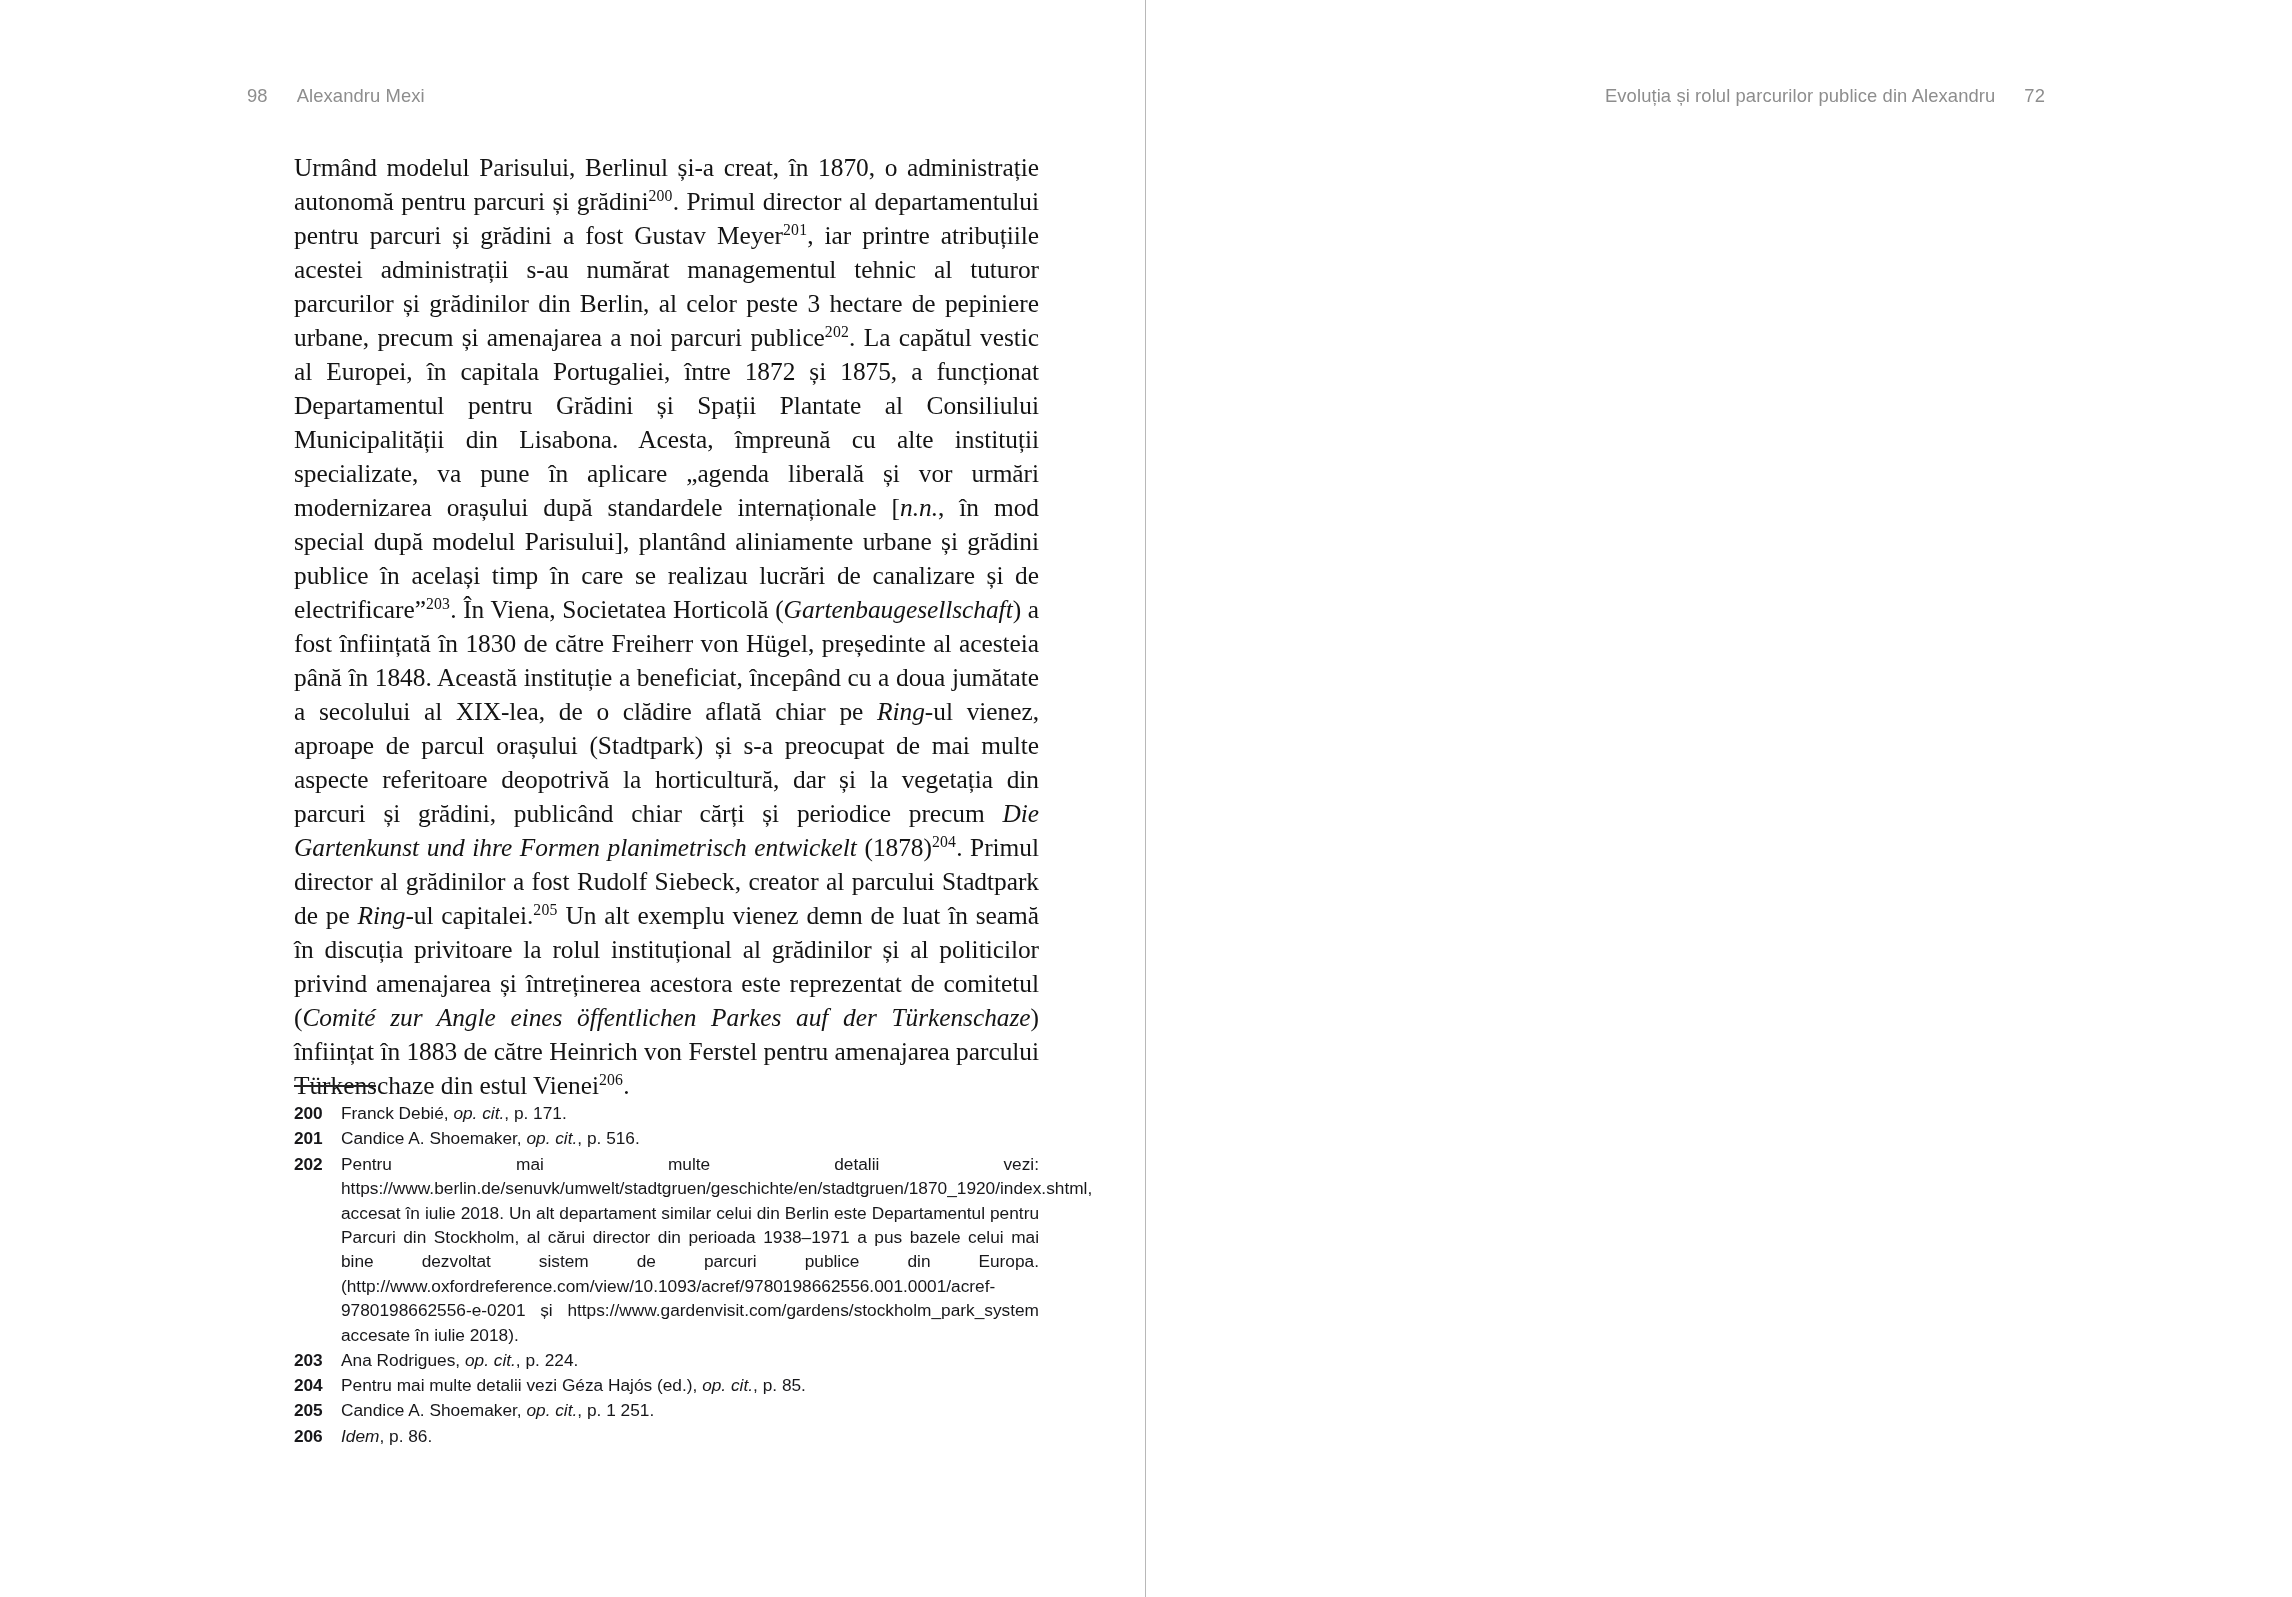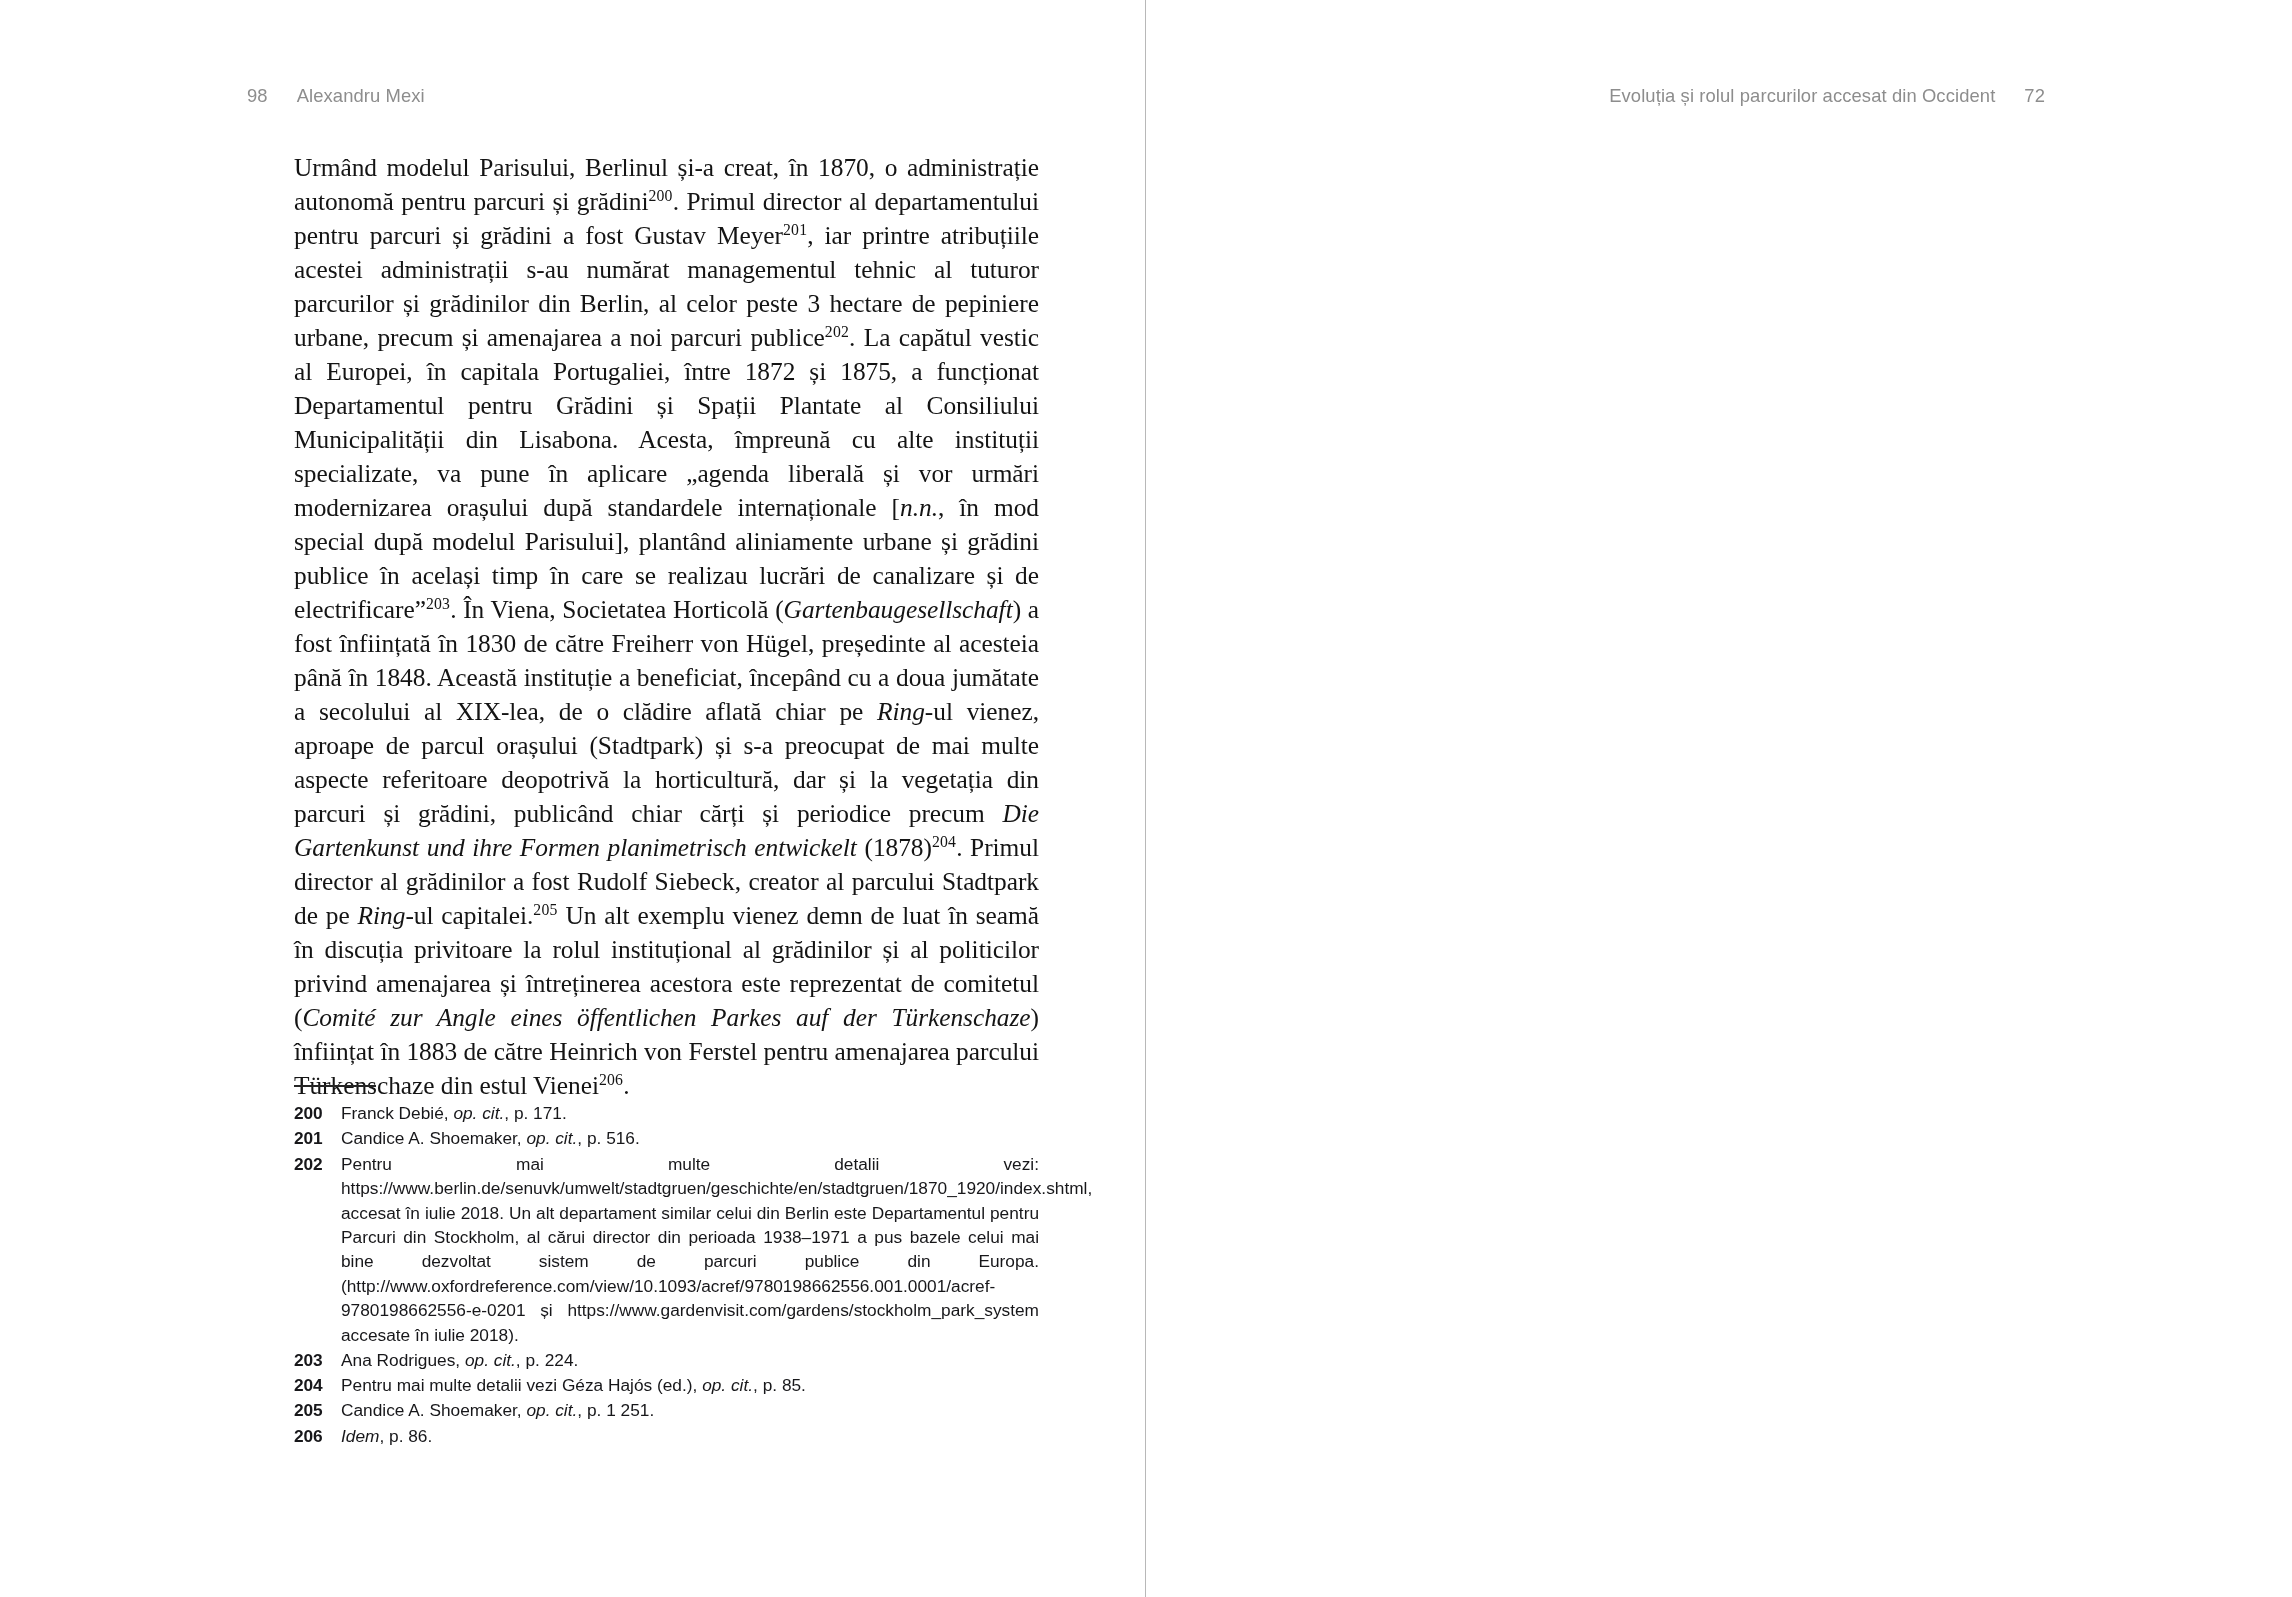--- a/index.html
+++ b/index.html
@@ -141,18 +141,18 @@
           <span class="fn nojust"><span class="num">206</span><i>Idem</i>, p. 86.</span>
         </div>
     </div>
   </div>
 
   <div class="gutter"></div>
 
   <div class="page">
 
     <div class="runhead right">
-      <span>Evoluția și rolul parcurilor accesat din Occident</span><span class="folio">72</span>
+      <span>Evoluția și rolul parcurilor publice din Alexandru</span><span class="folio">72</span>
     </div>
 
   </div>
 </div>
 
 
 </body></html>

